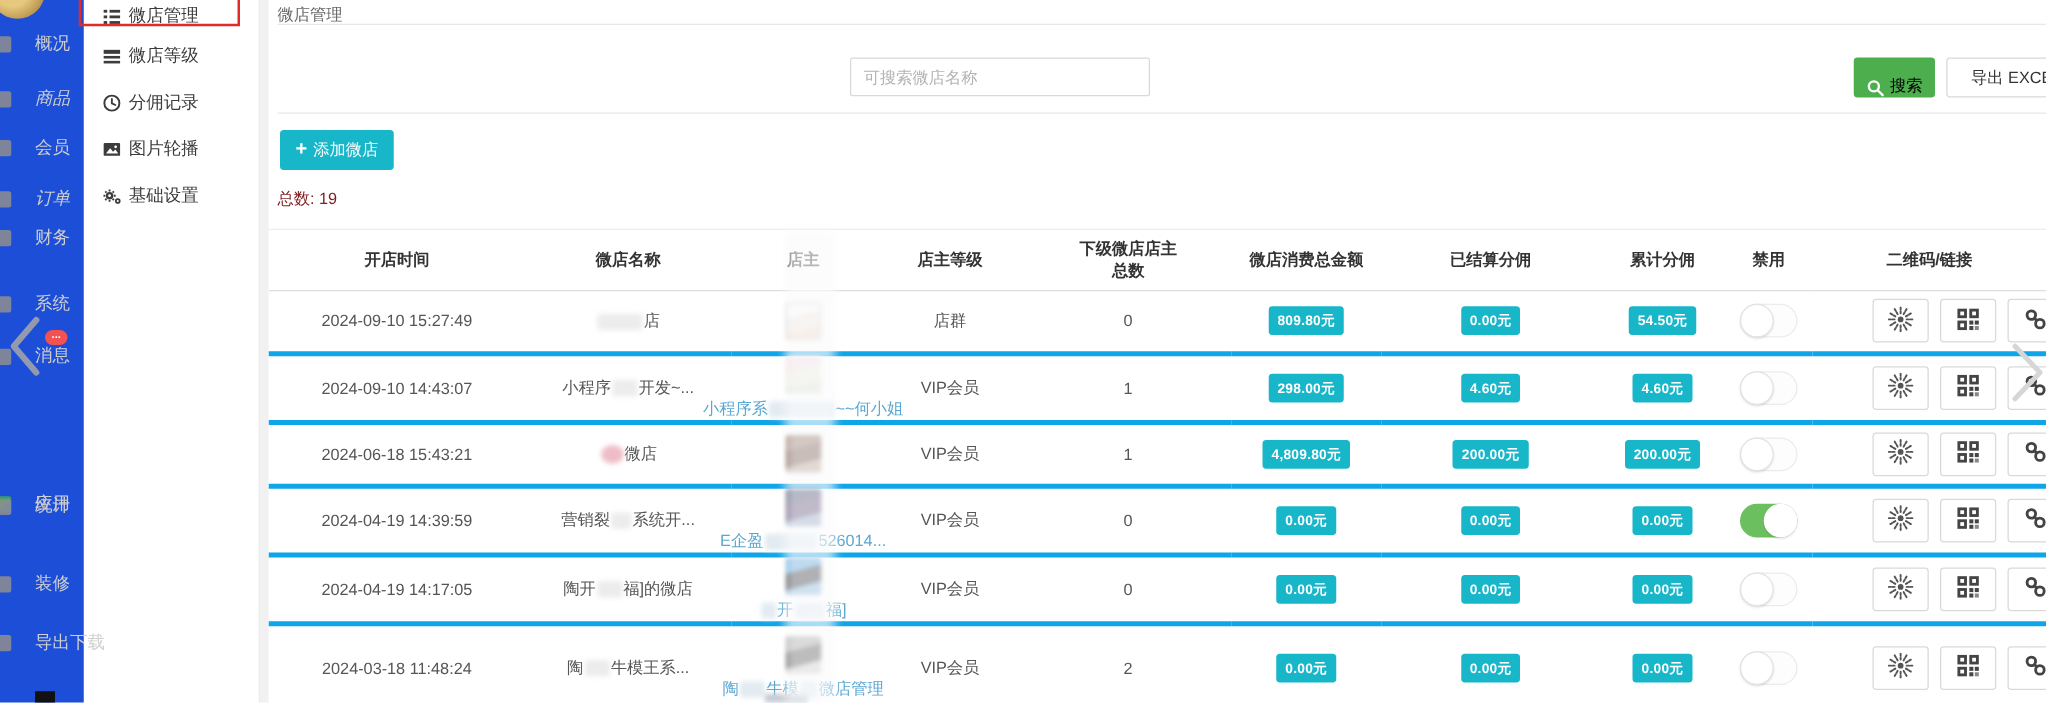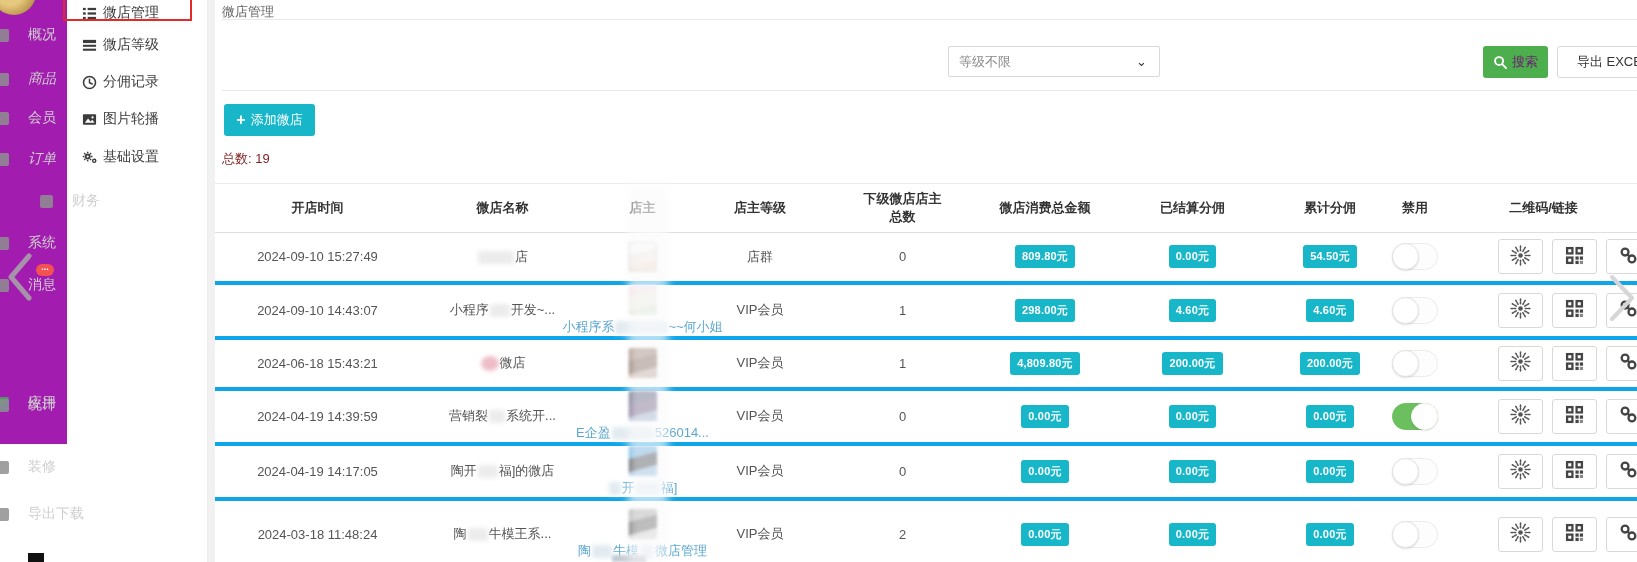--- a/index.html
+++ b/index.html
@@ -1,20 +1,20 @@
 <!DOCTYPE html>
 <html><head>
 <meta charset="utf-8">
 <style>
   * { margin:0; padding:0; box-sizing:border-box; }
   html,body { width:1637px; height:562px; overflow:hidden; background:#fff;
     font-family:"Liberation Sans","DejaVu Sans",sans-serif; }
 
   
-  #dark-sidebar { position:absolute; left:0; top:0; width:67px; height:444px; background:#a21caf; z-index:20; }
+  #dark-sidebar { position:absolute; left:0; top:0; width:67px; height:562px; background:#1d4ed8; z-index:20; }
   .dside-item { position:absolute; left:0; width:67px; height:22px; display:flex; align-items:center; cursor:pointer; }
   .dside-frag { position:absolute; left:-4px; width:13px; height:13px; background:#8f8f8f; border-radius:2px; opacity:.85; }
   .dside-frag.colored { background:linear-gradient(135deg,#3db054 0 55%,#2f7fd1 55% 100%); }
   .dside-label { position:absolute; left:28px; color:#cfcfcf; font-size:14px; white-space:nowrap; }
   #top-avatar { position:absolute; left:-8px; top:-29px; width:44px; height:44px; border-radius:50%;
      background:radial-gradient(circle at 40% 45%, #e6c97e 0 40%, #b9924c 75%, #8e6c33 100%); }
   #messages-badge { position:absolute; left:36px; top:264px; width:18px; height:12px; background:#f25252;
      border-radius:7px; color:#fff; font-size:9px; line-height:7px; text-align:center; font-weight:bold; z-index:25; }
   #collapse-chevron { position:absolute; left:5px; top:251px; z-index:24; }
 
@@ -30,21 +30,21 @@
   #main { position:absolute; left:215px; top:0; width:1422px; height:562px; background:#fff; }
   #page-title { position:absolute; left:7px; top:3px; font-size:13px; color:#666; }
   .hline { position:absolute; left:7px; right:-50px; height:1px; background:#e8e8e8; }
   .s-input { position:absolute; top:46px; height:31px; border:1px solid #d9d9d9; border-radius:2px;
      font-size:13px; color:#444; padding:0 10px; outline:none; background:#fff; }
   .s-input::placeholder { color:#b3b3b3; }
   #level-select { position:absolute; top:46px; left:733px; width:212px; height:31px; border:1px solid #d9d9d9; border-radius:2px;
      background:#fff; font-size:13px; color:#8a8a8a; padding:0 10px; display:flex; align-items:center; cursor:pointer; }
   #level-caret { position:absolute; right:12px; top:7px; color:#333; font-size:13px; }
   #search-btn { position:absolute; left:1268px; top:46px; width:65px; height:32px; background:#4cae4c; border:none; border-radius:3px;
-     color:#701a75; font-size:13px; display:flex; align-items:center; justify-content:center; gap:4px; cursor:pointer; }
+     color:#000000; font-size:13px; display:flex; align-items:flex-end; justify-content:center; gap:4px; cursor:pointer; }
   #export-btn { position:absolute; left:1342px; top:46px; width:112px; height:32px; background:#fff; border:1px solid #d9d9d9; border-radius:3px;
      color:#333; font-size:13px; display:flex; align-items:center; justify-content:center; cursor:pointer; }
   #add-btn { position:absolute; left:9px; top:104px; width:91px; height:32px; background:#17b6c9; border:none; border-radius:3px;
      color:#fff; font-size:13px; display:flex; align-items:center; justify-content:center; gap:5px; cursor:pointer; }
   #add-btn .plus { font-size:16px; font-weight:bold; line-height:1; }
   #total-line { position:absolute; left:7px; top:150px; font-size:13px; color:#7f1d1d; }
 
   
   #store-table { position:absolute; left:0; top:183px; width:1422px; border-collapse:collapse; table-layout:fixed; }
   #store-table thead tr { height:49px; }
@@ -89,21 +89,21 @@
         <span class="dside-label">商品</span>
       </div>
       <div class="dside-item" style="top: 107px;">
         <span class="dside-frag"></span>
         <span class="dside-label">会员</span>
       </div>
       <div class="dside-item" style="top: 148px; font-style: italic;">
         <span class="dside-frag"></span>
         <span class="dside-label">订单</span>
       </div>
-      <div class="dside-item" style="top: 190px; margin-left: 44px;">
+      <div class="dside-item" style="top: 179px;">
         <span class="dside-frag"></span>
         <span class="dside-label">财务</span>
       </div>
       <div class="dside-item" style="top: 232px;">
         <span class="dside-frag"></span>
         <span class="dside-label">系统</span>
       </div>
       <div class="dside-item" style="top: 274px;">
         <span class="dside-frag"></span>
         <span class="dside-label">消息</span>
@@ -194,24 +194,21 @@
       </div>
     </div>
 </div>
 <div id="active-annotation"></div>
 <div id="gap-strip"></div>
 
 <div id="main">
   <div id="page-title">微店管理</div>
   <div class="hline" style="top:19px"></div>
 
-  <div id="level-select">
-    <span>等级不限</span>
-    <span id="level-caret">⌄</span>
-  </div>
+  <input class="s-input" style="left: 465px; width: 240px;" placeholder="可搜索微店名称">
   <button id="search-btn">
     <svg width="15" height="15" viewBox="0 0 16 16">
       <circle cx="6.5" cy="6.5" r="4.3" fill="none" stroke="#fff" stroke-width="2"></circle>
       <line x1="10" y1="10" x2="14" y2="14" stroke="#fff" stroke-width="2" stroke-linecap="round"></line>
     </svg>
     <span>搜索</span>
   </button>
   <button id="export-btn">
     <span>导出 EXCEL</span>
   </button>

